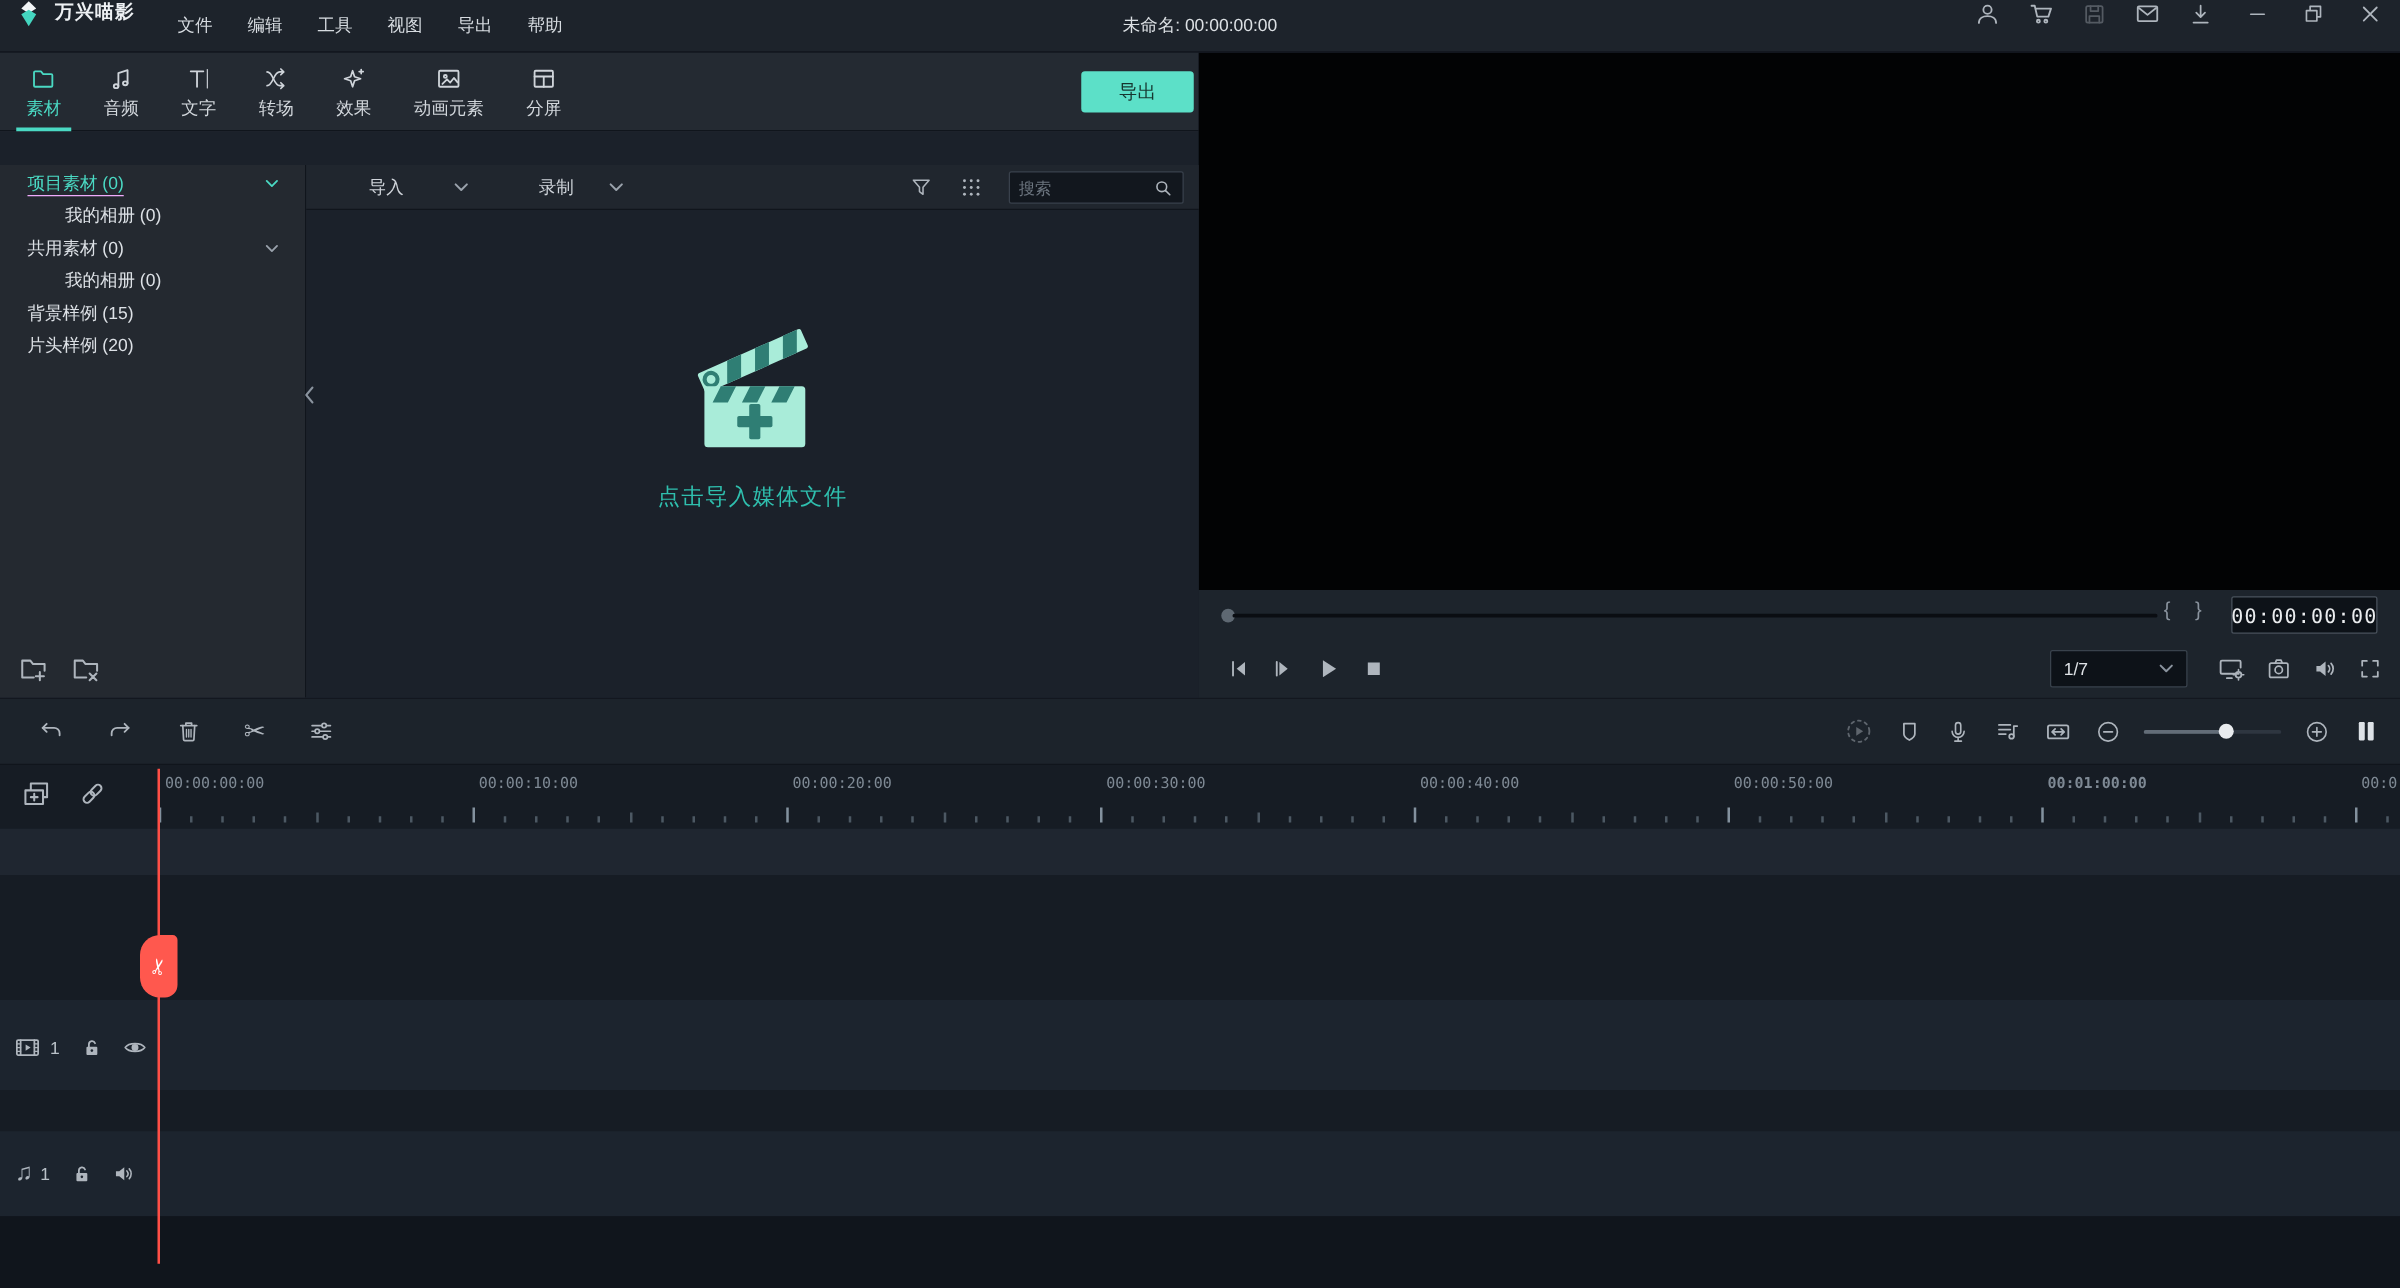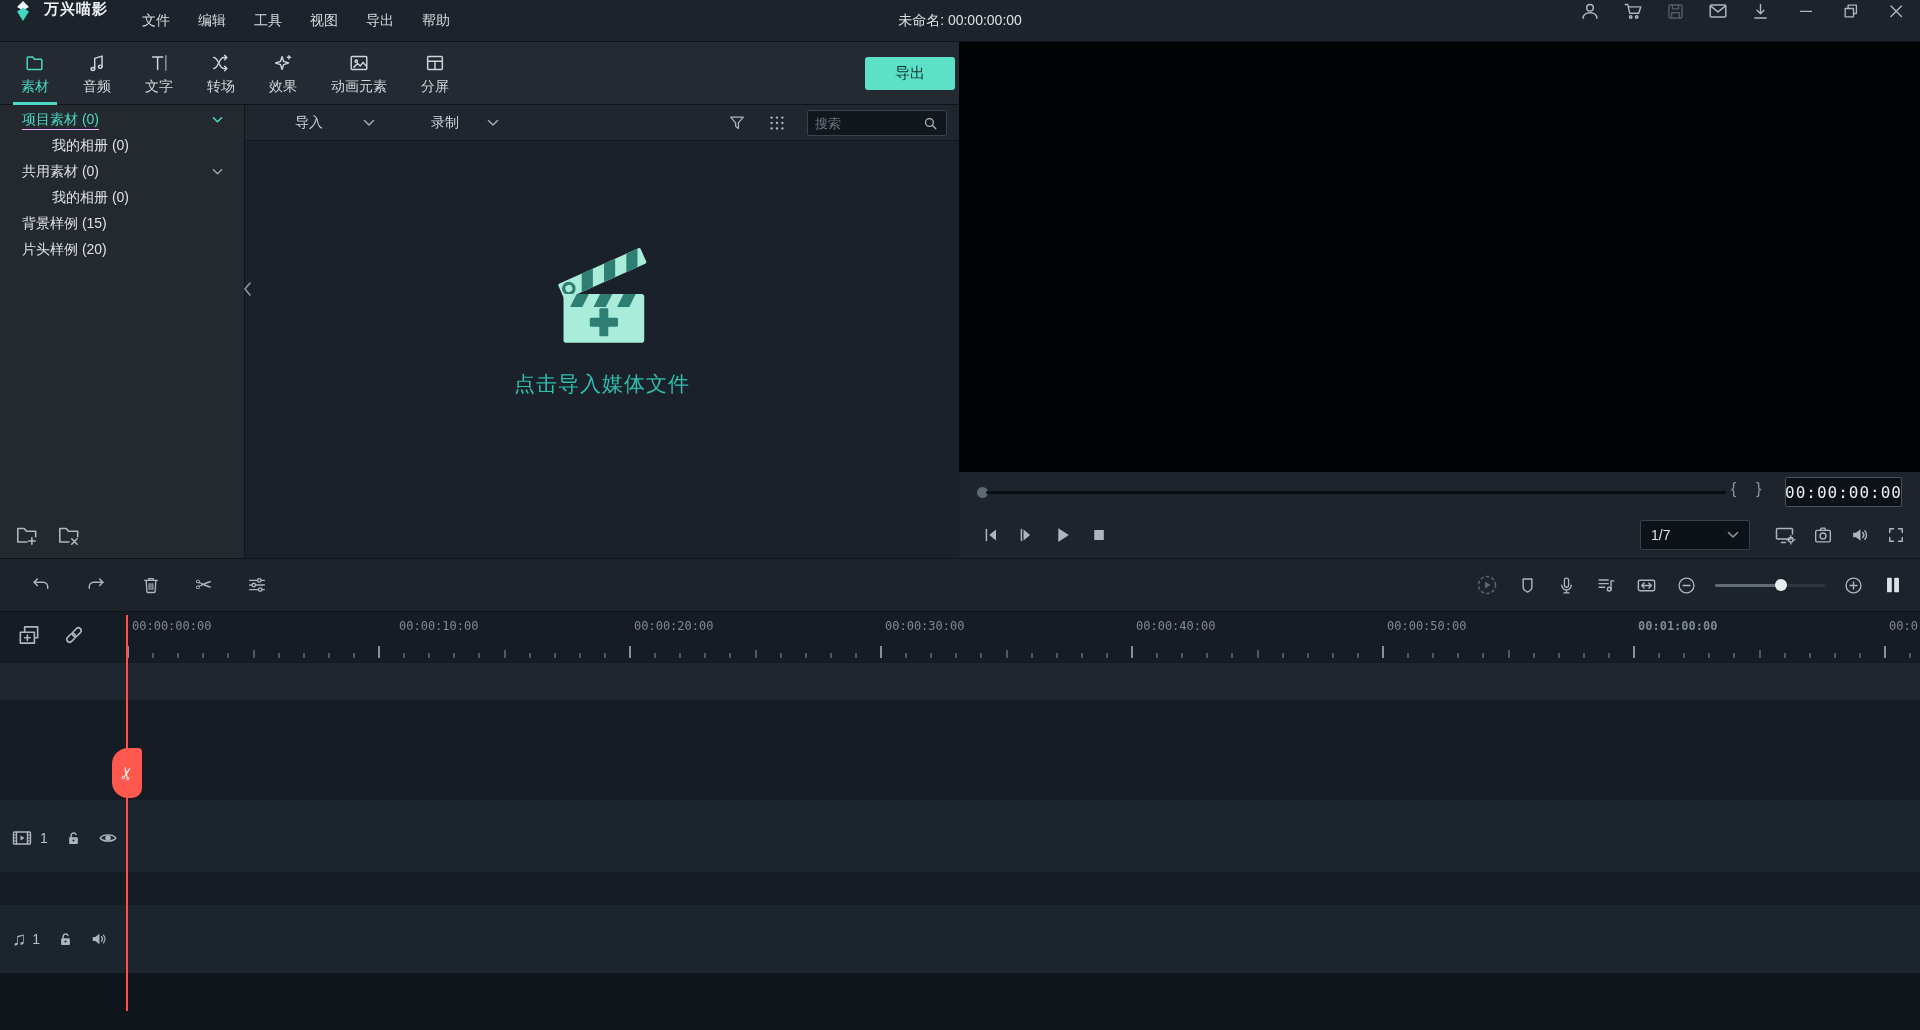--- a/index.html
+++ b/index.html
@@ -13,21 +13,21 @@
   .logo { margin:0 10px 0 12px; }
   .app-name { font-size:15px; font-weight:bold; color:#eef1f4; letter-spacing:1px; }
   .menubar { display:flex; margin-left:20px; }
   .menu-item { padding:0 14px; font-size:14px; color:#d6dbe0; height:42px; display:flex; align-items:center; cursor:default; }
   .tb-title { position:absolute; left:50%; top:0; height:42px; transform:translateX(-50%); display:flex; align-items:center; font-size:14px; color:#dce0e4; }
   .tb-right { margin-left:auto; display:flex; align-items:center; gap:21px; padding-right:14px; }
   .win-ctrl { margin-left:4px; }
 
   
   .upper { height:516px; display:flex; }
-  .left-sec { width:959px; display:flex; flex-direction:column; background:#1b212a; }
+  .left-sec { width:959px; display:flex; flex-direction:column; background:#1b212a;gap:27px; }
 
   .tabstrip { height:63px; background:#242a32; display:flex; align-items:center; padding-left:4px; box-shadow:inset 0 -1px #10151c; }
   .tab { position:relative; height:63px; padding:0 17px; display:flex; flex-direction:column; align-items:center; justify-content:center; gap:4px; font-size:14px; color:#d2d7dc; cursor:default; }
   .tab .ticon { height:22px; color:#cfd4da; }
   .tab.active { color:#4ad9c3; }
   .tab.active .ticon { color:#4ad9c3; }
   .tab.active::after { content:""; position:absolute; bottom:0; left:9px; right:9px; height:3px; background:#4ad9c3; }
   .export-btn { margin-left:auto; margin-right:4px; width:90px; height:33px; background:#5ce0c8; color:#16362f; font-size:15px; font-family:inherit; border:none; border-radius:3px; cursor:pointer; }
 
   .left-body { flex:1; display:flex; }
@@ -46,21 +46,21 @@
   .mt-label { cursor:default; }
   .import-label { margin-left:50px; }
   .import-chev { margin-left:40px; }
   .record-label { margin-left:56px; }
   .record-chev { margin-left:28px; }
   .mt-right { margin-left:auto; display:flex; align-items:center; gap:20px; }
   .search-box { width:140px; height:26px; background:#12171e; border:1px solid #39414c; border-radius:2px; display:flex; align-items:center; padding:0 7px; margin-left:0; margin-right:12px; }
   .search-box input { flex:1; min-width:0; background:none; border:none; outline:none; color:#f0abfc; font-size:13px; font-family:inherit; }
   .search-box input::placeholder { color:#6c757f; }
   .media-content { flex:1; display:flex; flex-direction:column; align-items:center; justify-content:center; gap:16px; padding-bottom:70px; cursor:pointer; }
-  .hint { color:#2fbfae; font-size:21px; letter-spacing:1px; }
+  .hint { color:#2fbfae; font-size:18px; letter-spacing:1px; }
   .collapse { position:absolute; left:-2px; top:176px; color:#8a939e; }
 
   
   .preview { width:961px; display:flex; flex-direction:column; background:#1d242c; }
   .video-area { height:430px; background:#020304; }
   .scrub-row { height:40px; position:relative; }
   .knob { position:absolute; left:18px; top:15px; width:11px; height:11px; border-radius:50%; background:#5e6872; cursor:pointer; }
   .scrub-line { position:absolute; left:27px; top:19px; width:740px; height:3px; background:#0a0d12; border-radius:2px; }
   .bracket { position:absolute; top:8px; font-size:16px; color:#8a939e; cursor:pointer; }
   .tc-box { position:absolute; right:18px; top:5px; width:117px; height:30px; background:#0d1218; border:1px solid #49525c; border-radius:2px; display:flex; align-items:center; justify-content:center; font-family:"DejaVu Sans Mono",monospace; font-size:16px; color:#eaecee; letter-spacing:1px; }
@@ -519,21 +519,21 @@
 </div>
 
 <div class="timeline">
   <div class="band band-light"></div>
   <div class="band video-row"></div>
   <div class="band audio-row"></div>
   <div class="band bottom-band"></div>
 
   <div class="ruler">
       <span class="ruler-label" style="left: 5px;">00:00:00:00</span>
-      <span class="ruler-label" style="left: 272px;">00:00:10:00</span>
+      <span class="ruler-label" style="left: 256px;">00:00:10:00</span>
       <span class="ruler-label" style="left: 507px;">00:00:20:00</span>
       <span class="ruler-label" style="left: 758px;">00:00:30:00</span>
       <span class="ruler-label" style="left: 1009px;">00:00:40:00</span>
       <span class="ruler-label" style="left: 1260px;">00:00:50:00</span>
       <span class="ruler-label" style="left: 1511px; font-weight: bold;">00:01:00:00</span>
       <span class="ruler-label" style="left: 1762px;">00:0</span>
       <div class="tick" style="left: 0px; height: 12px; background: rgb(131, 145, 158);"></div>
       <div class="tick" style="left: 25.1px; height: 5.5px; background: rgb(76, 88, 99);"></div>
       <div class="tick" style="left: 50.2px; height: 5.5px; background: rgb(76, 88, 99);"></div>
       <div class="tick" style="left: 75.3px; height: 5.5px; background: rgb(76, 88, 99);"></div>

